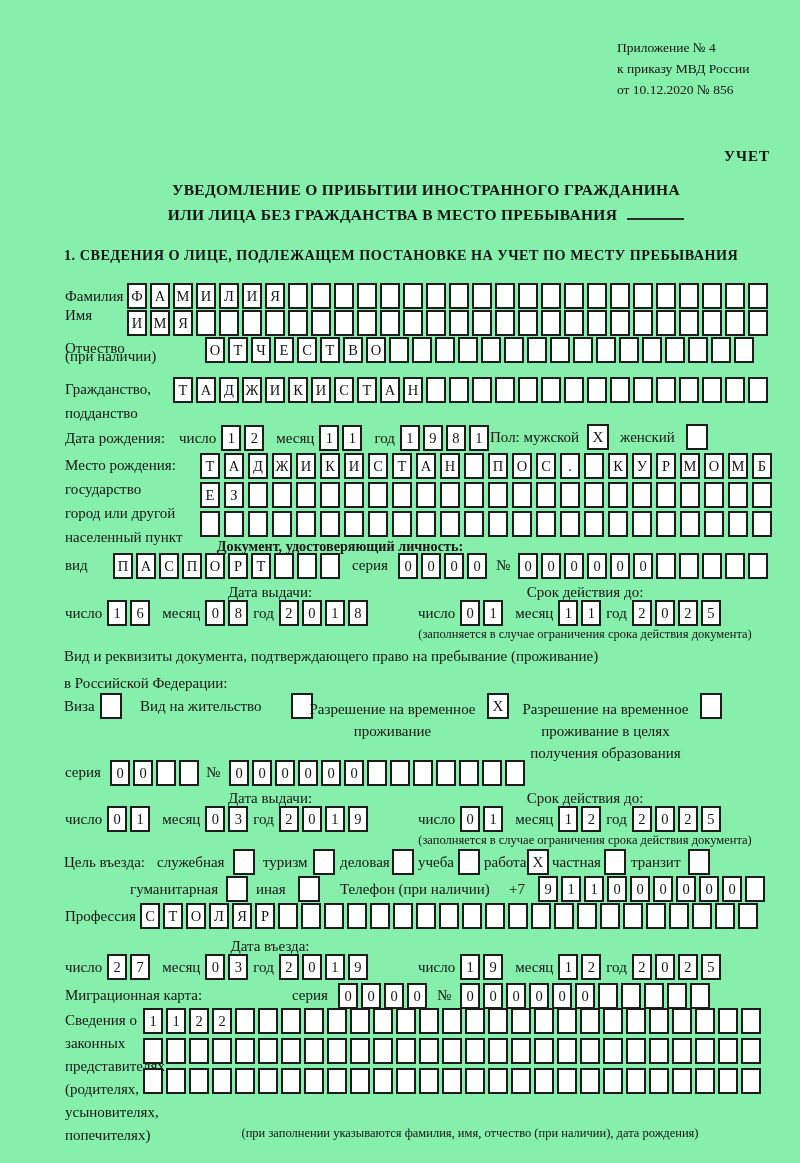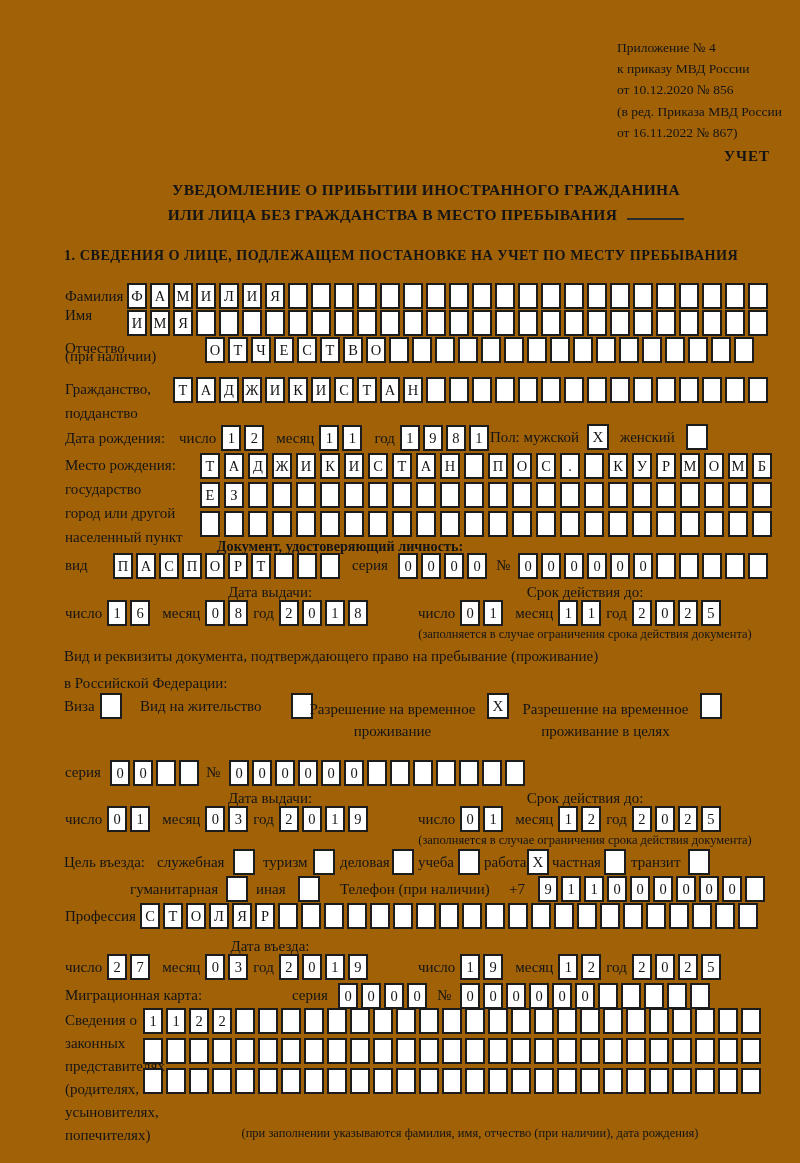--- a/index.html
+++ b/index.html
@@ -1,18 +1,18 @@
 <!DOCTYPE html>
 <html><head>
 <meta charset="utf-8">
 <style>
   html,body { margin:0; padding:0; background:#ffffff; }
   body { font-family:"Liberation Serif","DejaVu Serif",serif; color:#141414; }
   #page {
-    position:relative; width:800px; height:1163px; background:#a16207;
+    position:relative; width:800px; height:1163px; background:#86efac;
     overflow:hidden; font-size:15px;
   }
   .abs { position:absolute; }
   .lbl { font-size:15px; white-space:nowrap; }
   .small { font-size:12.5px; }
   .hdr { font-size:13.5px; line-height:21px; }
   .b { font-weight:bold; }
   .ctr { text-align:center; }
   .cells { display:flex; gap:3px; }
   .cells.wide { gap:4px; }
@@ -35,24 +35,20 @@
 </head>
 <body>
 
 <div id="page">
 
   <div class="abs hdr" style="left:617px; top:37px;">
     <div>Приложение № 4</div>
     <div>к приказу МВД России</div>
     <div>от 10.12.2020 № 856</div>
   </div>
-  <div class="abs hdr" style="left:617px; top:101px;">
-    <div>(в ред. Приказа МВД России</div>
-    <div>от 16.11.2022 № 867)</div>
-  </div>
   <div class="abs b" style="right:30px; top:148px; font-size:15px; letter-spacing:1px;">УЧЕТ</div>
 
   <div class="abs title" style="left:0; top:181px;">УВЕДОМЛЕНИЕ О ПРИБЫТИИ ИНОСТРАННОГО ГРАЖДАНИНА</div>
   <div class="abs title" style="left:0; top:205px;">
     <span>ИЛИ ЛИЦА БЕЗ ГРАЖДАНСТВА В МЕСТО ПРЕБЫВАНИЯ</span><span class="uline"></span>
   </div>
 
   <div class="abs b" style="left:64px; top:247px; font-size:14.2px; letter-spacing:0.5px;">1. СВЕДЕНИЯ О ЛИЦЕ, ПОДЛЕЖАЩЕМ ПОСТАНОВКЕ НА УЧЕТ ПО МЕСТУ ПРЕБЫВАНИЯ</div>
 
   <div class="abs lbl" style="left:65px; top:288px;">Фамилия</div>
@@ -375,20 +371,21 @@
   <div class="abs lbl" style="left:140px; top:698px;">Вид на жительство</div>
   <div class="chk" style="left:291px; top:693px;"></div>
   <div class="abs optbox" style="left:300px; top:698px; width:185px;">
     <div>Разрешение на временное</div>
     <div>проживание</div>
   </div>
   <div class="chk" style="left:487px; top:693px;">X</div>
   <div class="abs optbox" style="left:518px; top:698px; width:175px;">
     <div>Разрешение на временное</div>
     <div>проживание в целях</div>
+    <div>получения образования</div>
   </div>
   <div class="chk" style="left:700px; top:693px;"></div>
 
   <div class="abs lbl" style="left:65px; top:764px;">серия</div>
   <div class="abs cells" style="left:110px; top:760px;">
       <span class="cell">0</span>
       <span class="cell">0</span>
       <span class="cell"></span>
       <span class="cell"></span>
     </div>

